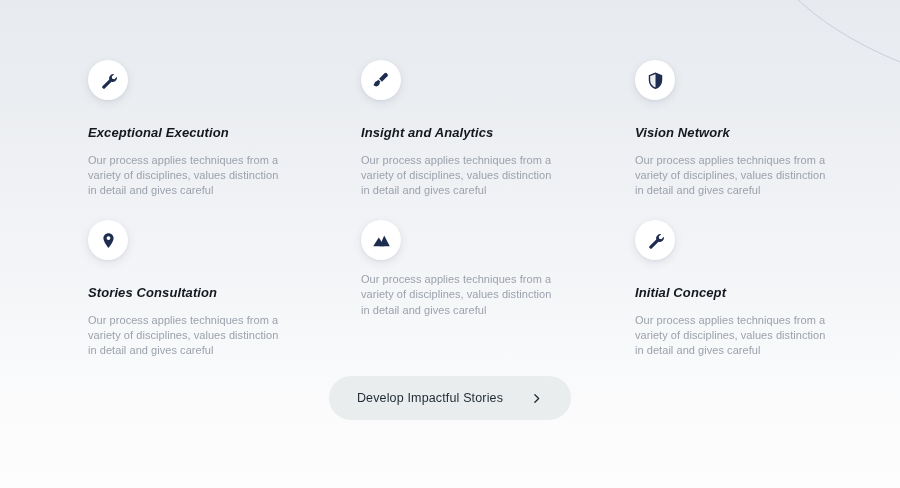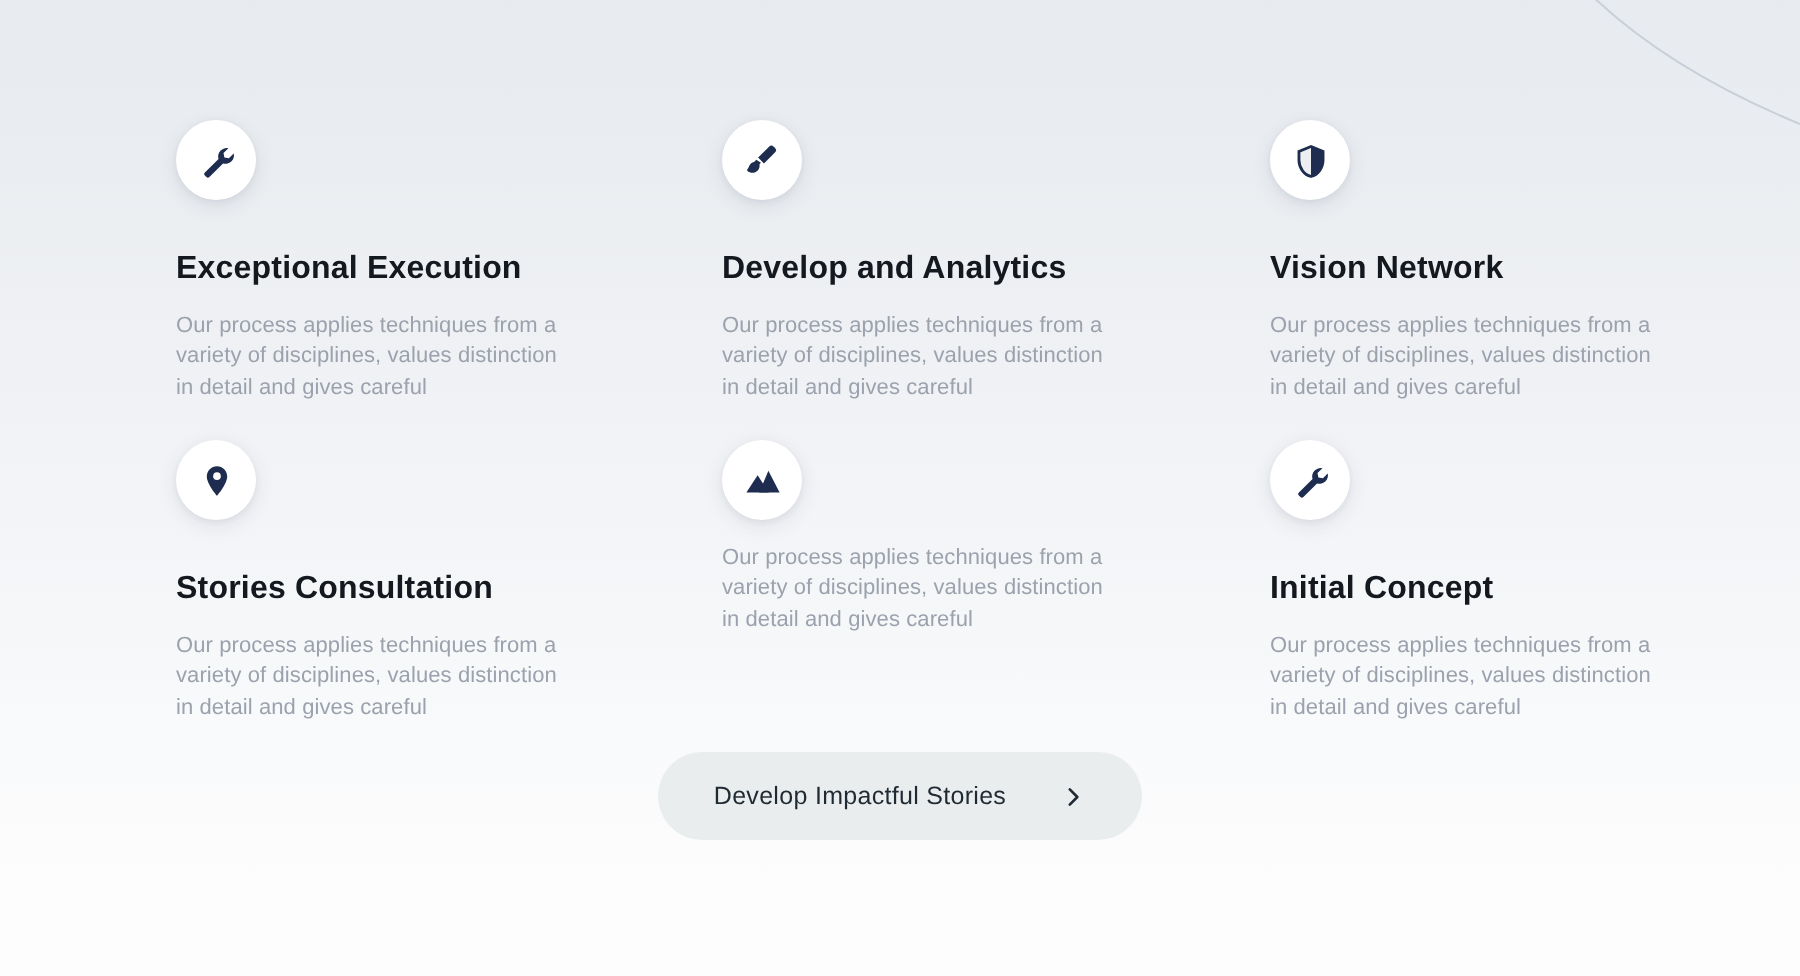--- a/index.html
+++ b/index.html
@@ -56,25 +56,26 @@
     align-items:center;
     justify-content:center;
     box-shadow:0 3px 10px rgba(40,55,90,0.10),
                0 1px 3px rgba(40,55,90,0.06);
   }
 
   .icon-circle svg { display:block; }
 
   .feature-title {
     margin-top:25px;
-    font-size:16px;
+    font-size:13px;
     font-weight:bold;
     color:#14181f;
     letter-spacing:0.1px;
     line-height:1.2;
+    font-style:italic;
   }
 
   .feature-desc {
     margin-top:12px;
     font-size:11px;
     line-height:15.3px;
     color:#9ba2ad;
     max-width:200px;
     letter-spacing:0.05px;
   }
@@ -126,21 +127,21 @@
     <div class="feature-desc">Our process applies techniques from a variety of disciplines, values distinction in detail and gives careful</div>
   </div>
 
   <div class="feature-card">
     <div class="icon-circle">
       <svg width="18" height="18" viewBox="0 0 24 24" fill="#1e2d4f">
         <path d="M19.8 3.1a2.2 2.2 0 0 0-3.1 0L9.4 10.4l3.9 3.9 7.3-7.3a2.2 2.2 0 0 0 0-3.1z"></path>
         <path d="M8.2 11.8l-1.5 1.5c-1.6.3-2.9 1.4-3.4 3.1-.2.7-.6 1.4-1.1 2-.2.2-.2.5 0 .7.9.9 2.2 1.4 3.5 1.4 2.6 0 4.7-2.1 4.7-4.7 0-.3 0-.6-.1-.9l1-1-3.1-2.1z"></path>
       </svg>
     </div>
-    <div class="feature-title">Develop and Analytics</div>
+    <div class="feature-title">Insight and Analytics</div>
     <div class="feature-desc">Our process applies techniques from a variety of disciplines, values distinction in detail and gives careful</div>
   </div>
 
   <div class="feature-card">
     <div class="icon-circle">
       <svg width="17" height="17" viewBox="0 0 24 24" fill="#1e2d4f">
         <path d="M12 1.8 3.5 5.2v6.3c0 5.3 3.6 10.2 8.5 11.4 4.9-1.2 8.5-6.1 8.5-11.4V5.2L12 1.8z"></path>
         <path d="M12 1.8 3.5 5.2v6.3c0 5.3 3.6 10.2 8.5 11.4V1.8z" fill="#ffffff" opacity="0.92"></path>
         <path d="M12 1.8 3.5 5.2v6.3c0 5.3 3.6 10.2 8.5 11.4 4.9-1.2 8.5-6.1 8.5-11.4V5.2L12 1.8z" fill="none" stroke="#1e2d4f" stroke-width="2"></path>
       </svg>

